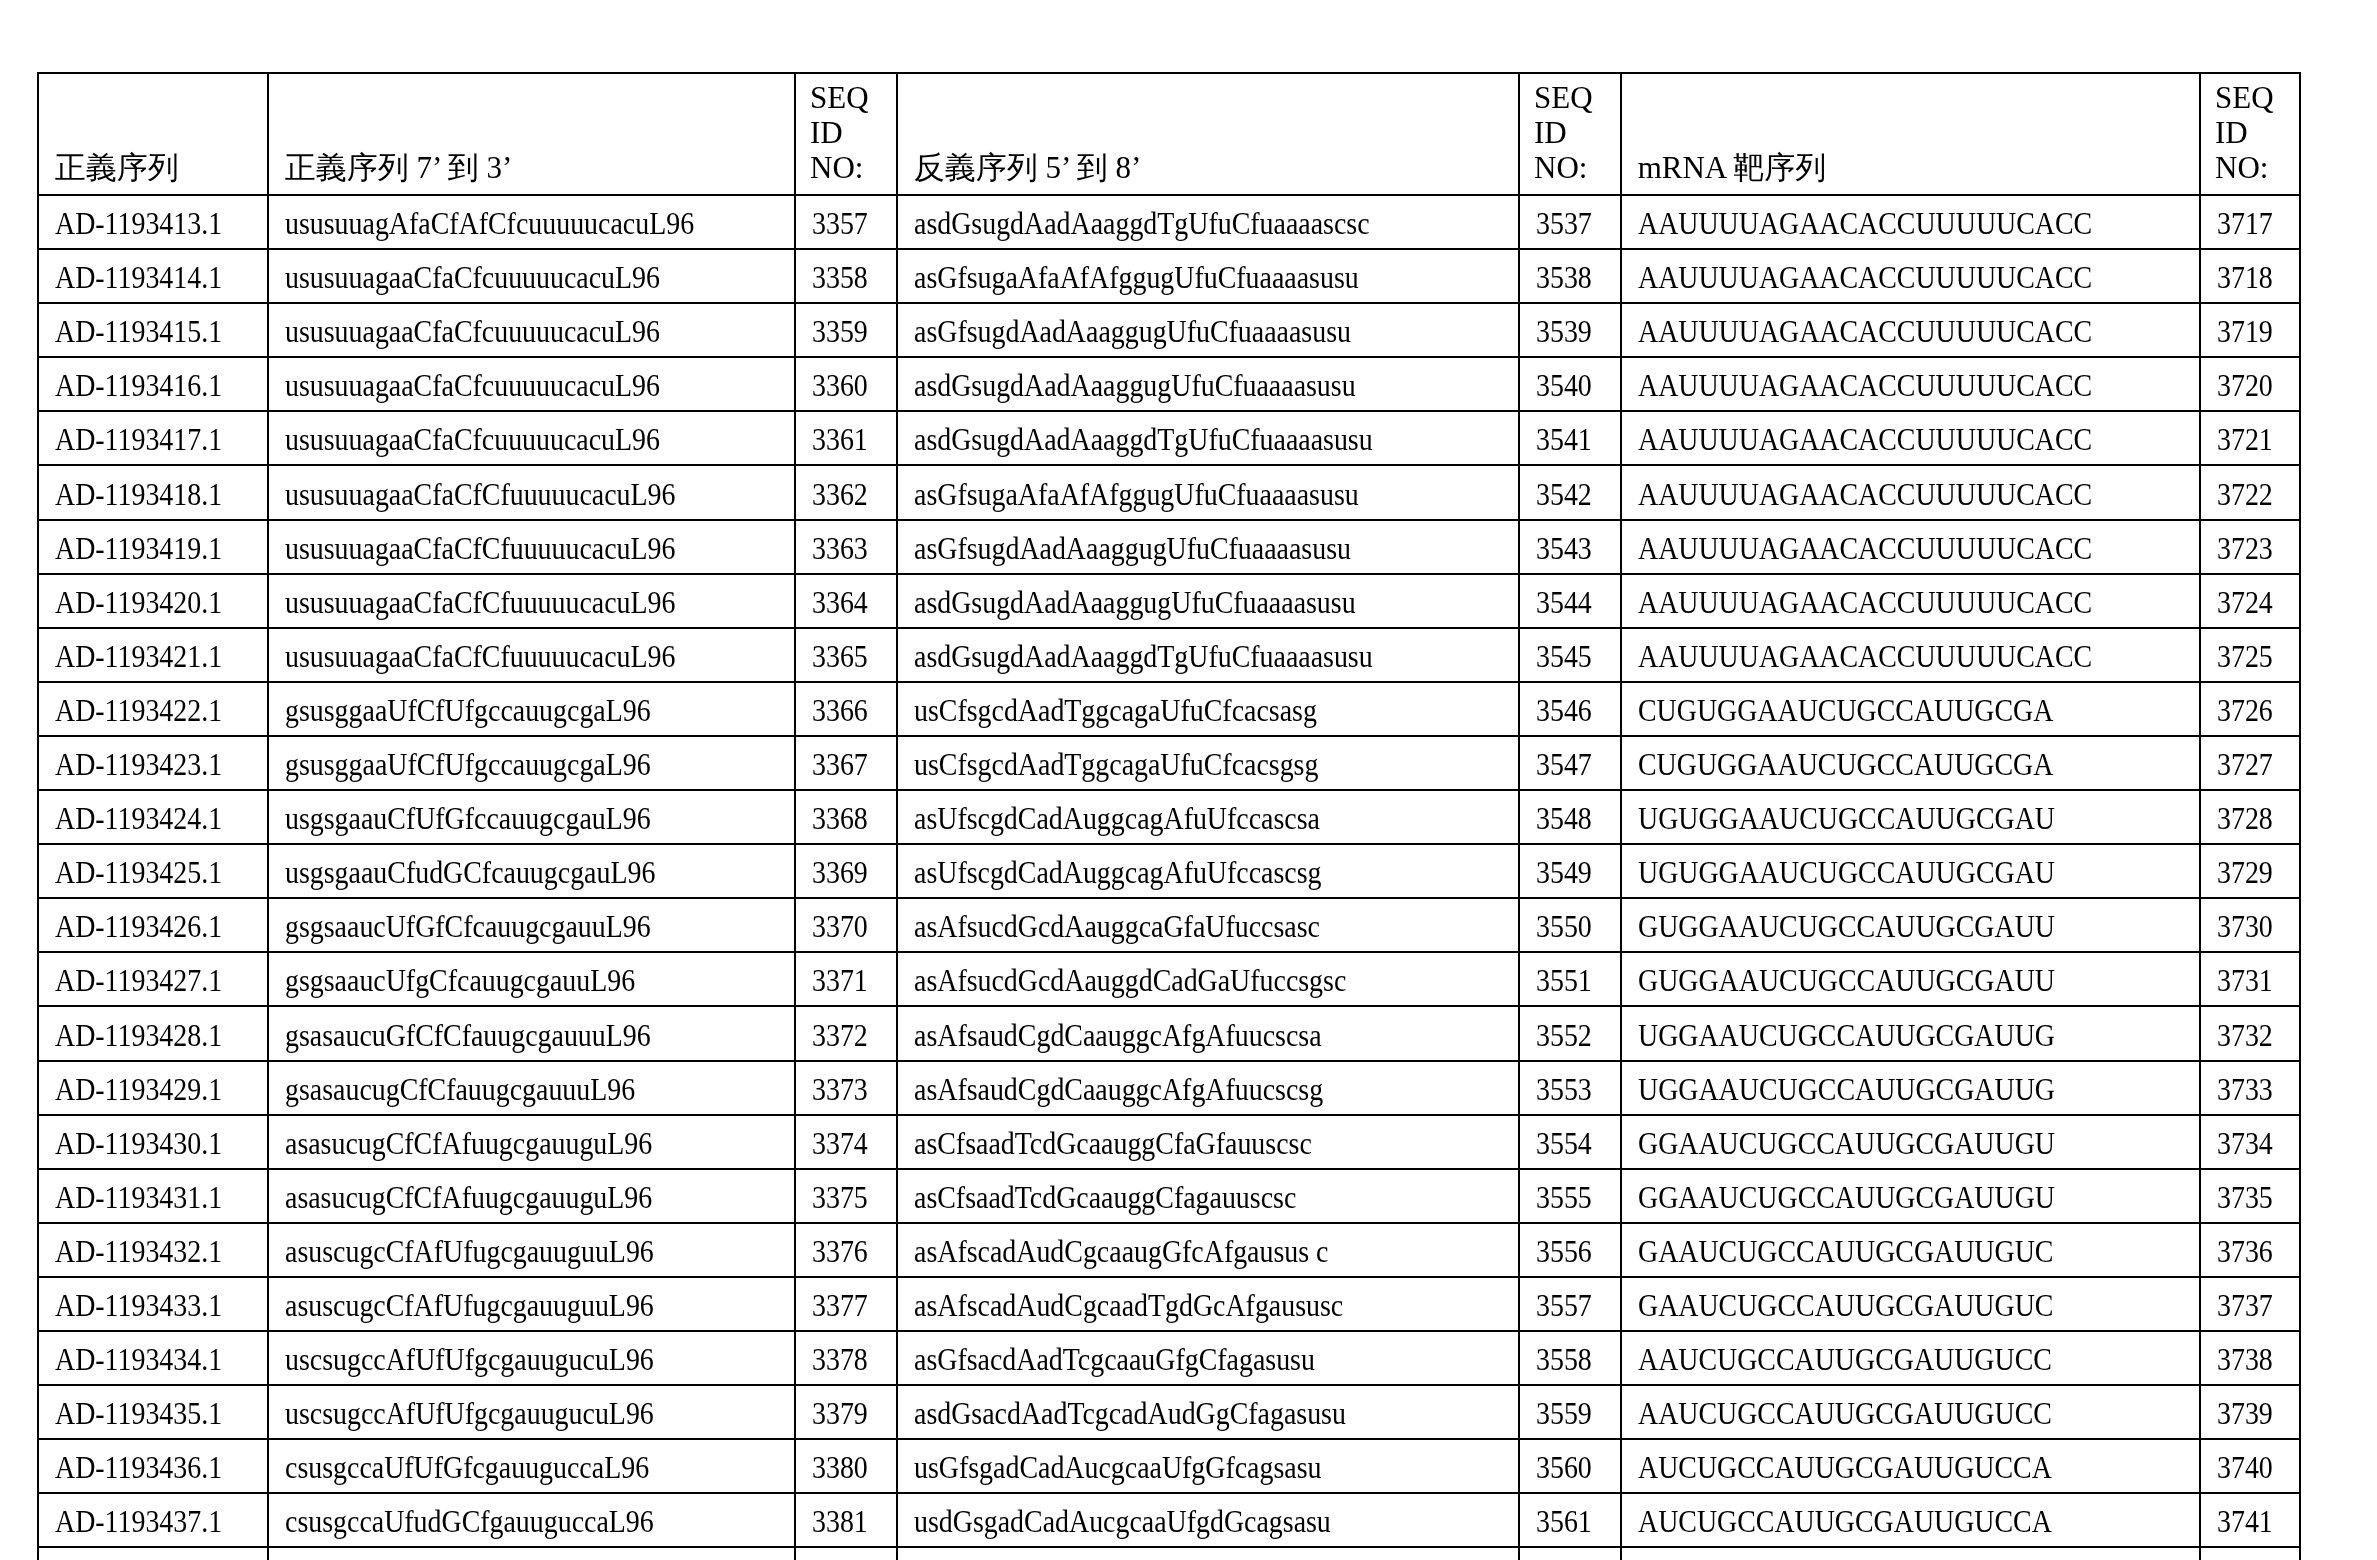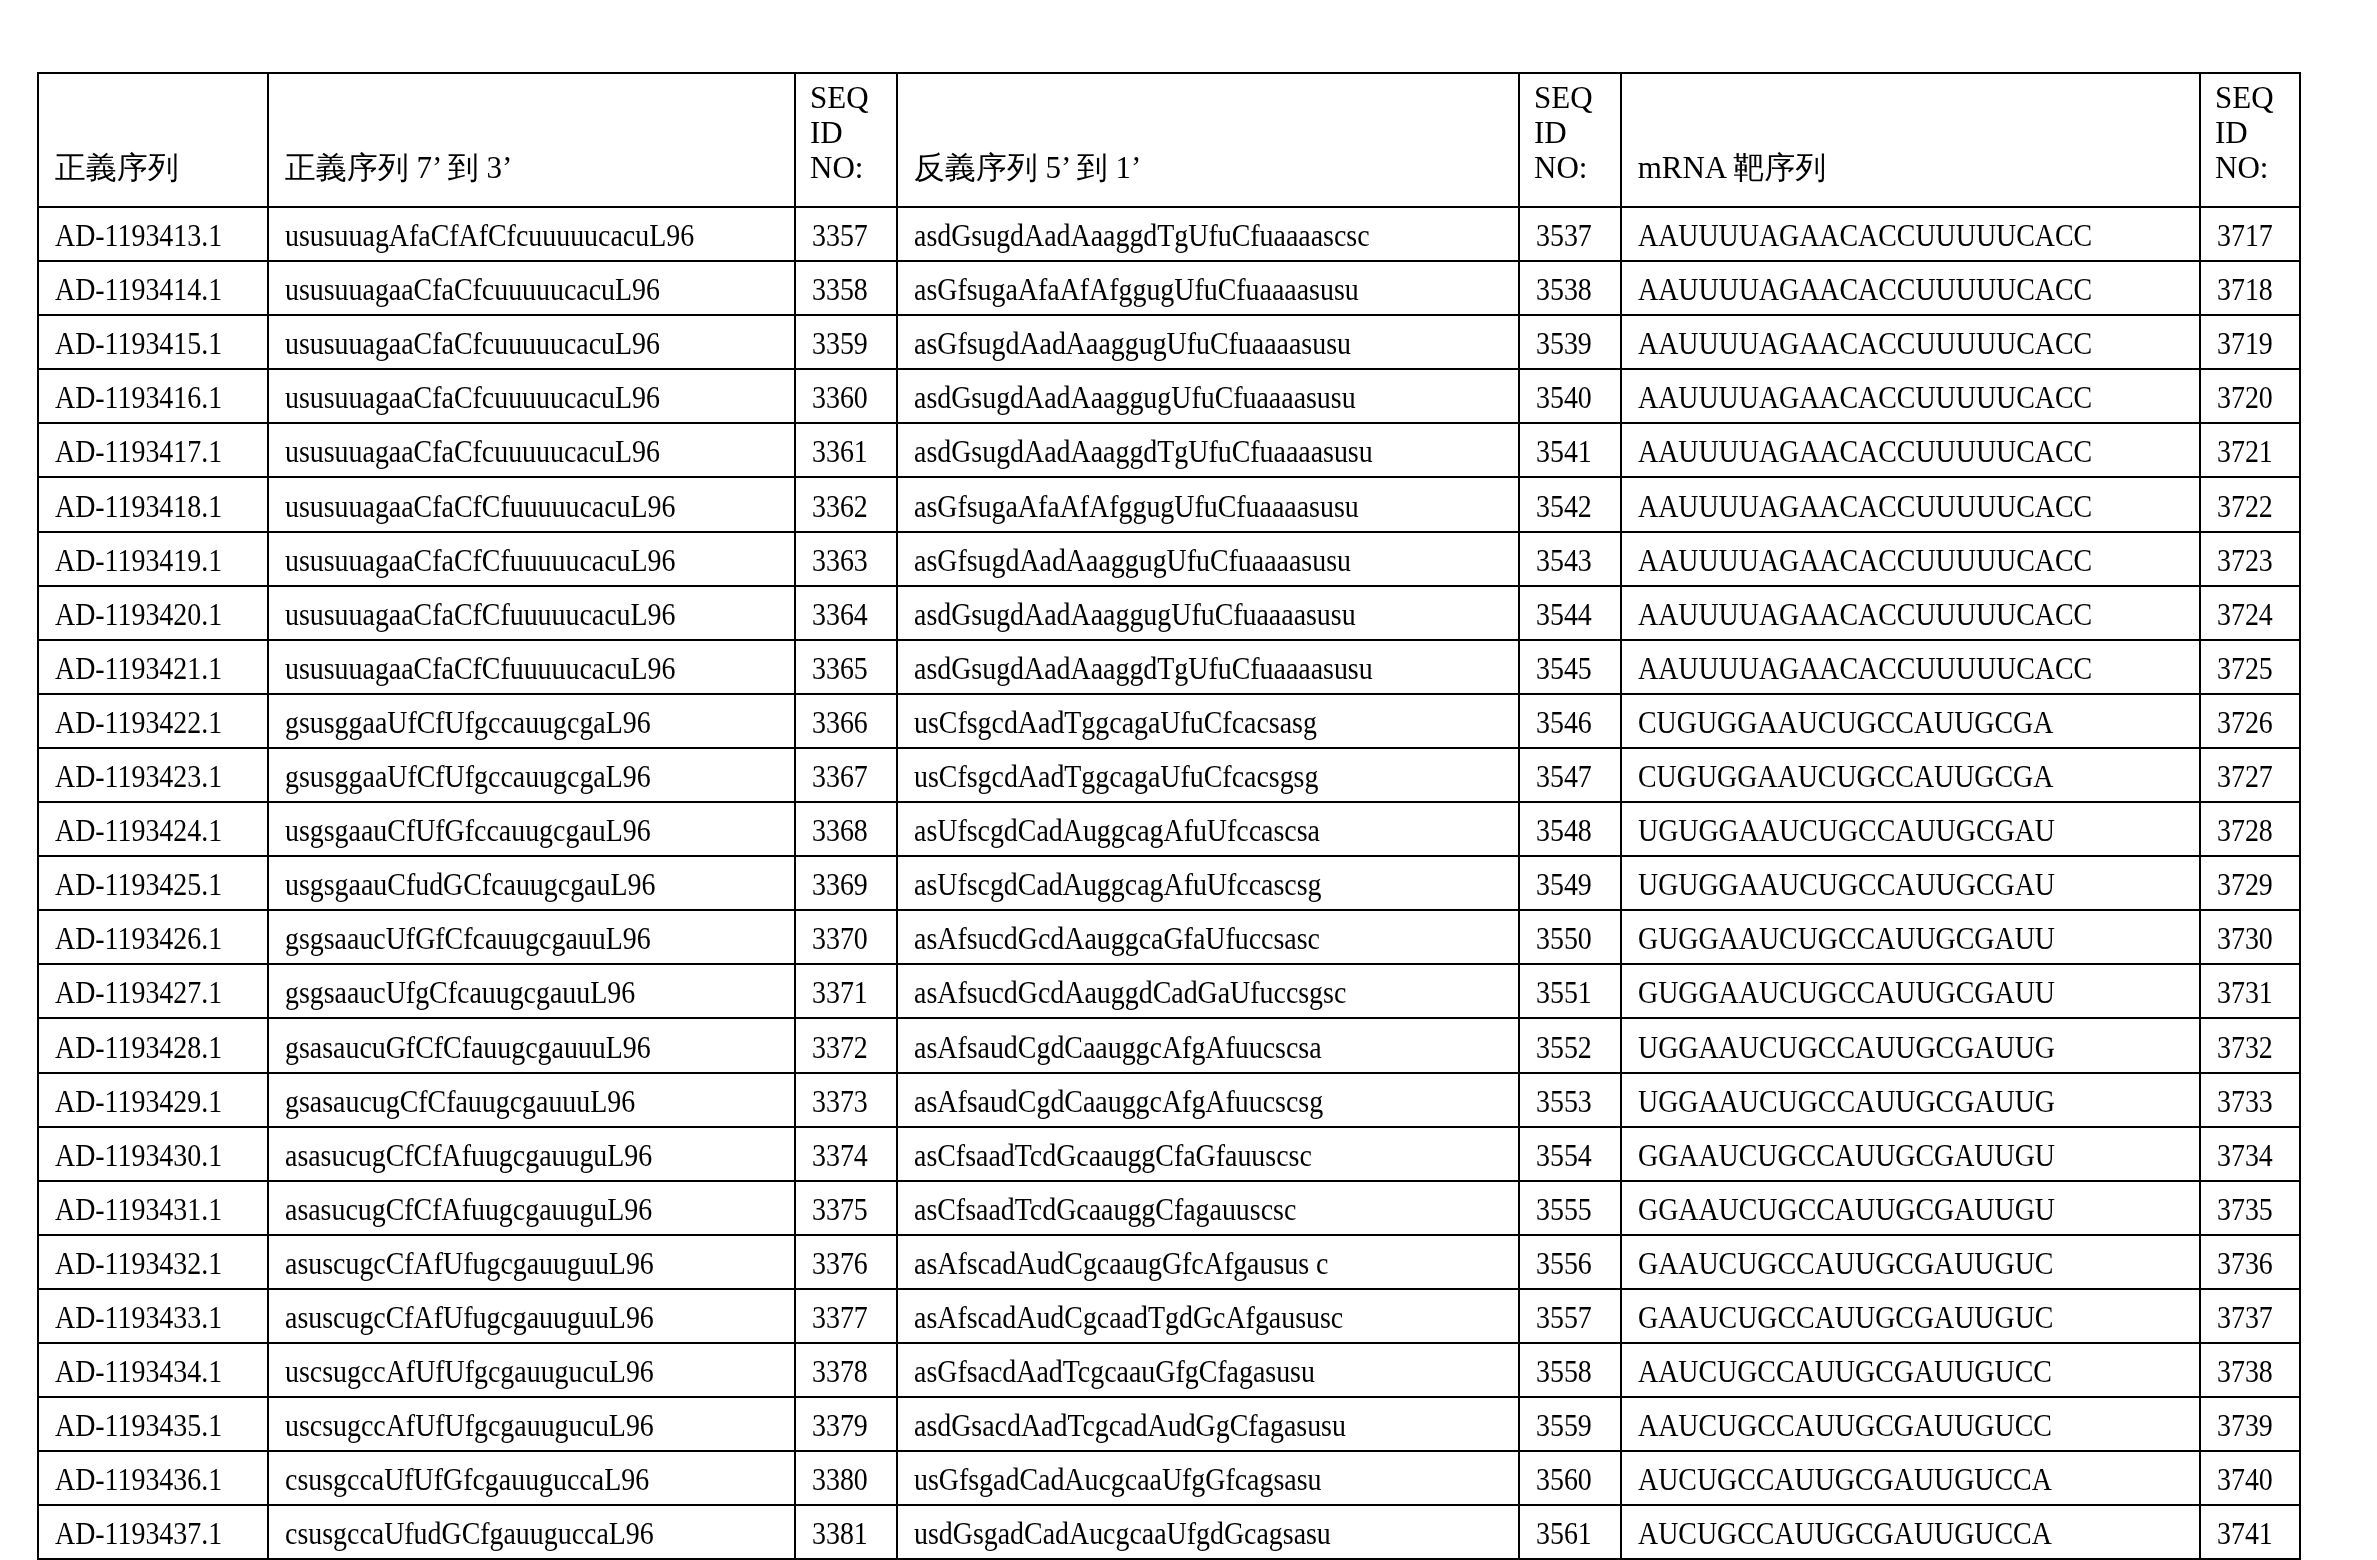--- a/index.html
+++ b/index.html
@@ -39,21 +39,21 @@
     border: 2.4px solid #000000;
     padding: 0 0 0 15.7px;
     text-align: left;
     font-weight: normal;
     white-space: nowrap;
     overflow: hidden;
   }
   table.seq-table th {
     height: 111px;
     vertical-align: bottom;
-    padding-bottom: 21px;
+    padding-bottom: 9px;
     font-size: 31px;
     line-height: 35px;
   }
   table.seq-table th.id-head {
     white-space: normal;
     padding-left: 14px;
     line-height: 35px;
   }
   table.seq-table th.id-head span.l {
     display: block;
@@ -90,21 +90,21 @@
     </colgroup>
     <thead>
       <tr>
         <th><span>正義序列</span></th>
         <th><span>正義序列 7’ 到 3’</span></th>
         <th class="id-head">
           <span class="l">SEQ</span>
           <span class="l">ID</span>
           <span class="l">NO:</span>
         </th>
-        <th><span>反義序列 5’ 到 1’</span></th>
+        <th><span>反義序列 5’ 到 8’</span></th>
         <th class="id-head">
           <span class="l">SEQ</span>
           <span class="l">ID</span>
           <span class="l">NO:</span>
         </th>
         <th><span>mRNA 靶序列</span></th>
         <th class="id-head">
           <span class="l">SEQ</span>
           <span class="l">ID</span>
           <span class="l">NO:</span>

